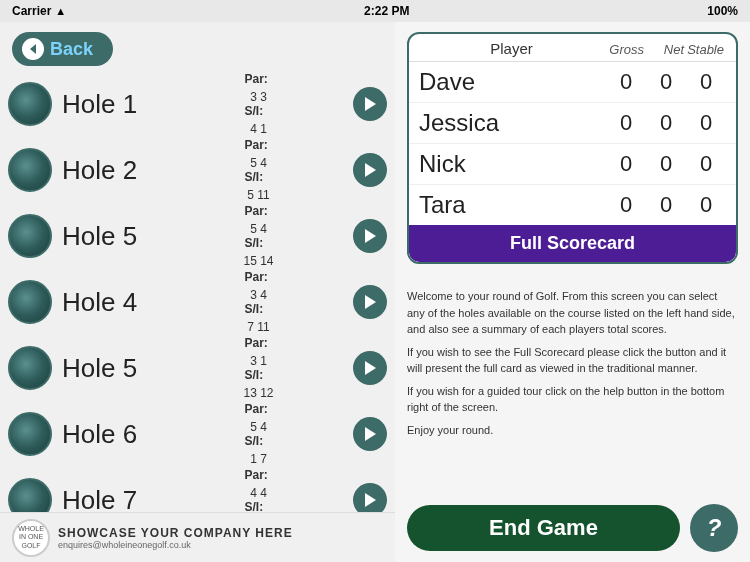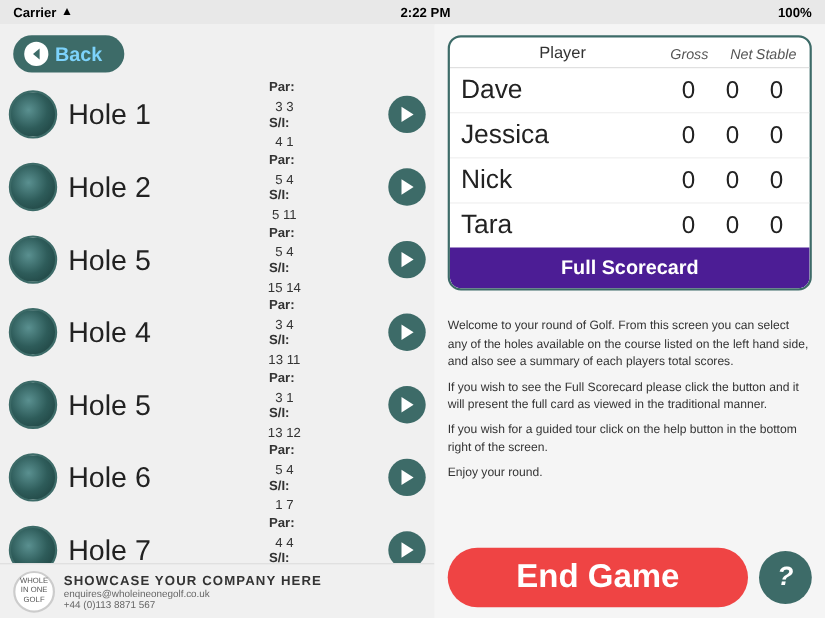--- a/index.html
+++ b/index.html
@@ -263,25 +263,25 @@
     .description p { margin-bottom: 6px; }
 
     
     .bottom-buttons {
       display: flex;
       justify-content: space-between;
       align-items: center;
       margin-top: 8px;
     }
     .end-game-btn {
-      background: #ef4444;
+      background: #14532d;
       color: white;
       border-radius: 28px;
       padding: 10px 36px;
-      font-size: 30px;
+      font-size: 22px;
       font-weight: 600;
       cursor: pointer;
       flex: 1;
       text-align: center;
       margin-right: 10px;
     }
     .help-btn {
       width: 48px;
       height: 48px;
       border-radius: 50%;
@@ -388,21 +388,21 @@
         <div class="hole-row">
     <div class="hole-icon"></div>
     <div class="hole-name">Hole 4</div>
     <div class="hole-stats">
       <div class="hole-stat-row">
         <span class="stat-label">Par:</span>
         <span class="stat-values">3  4</span>
       </div>
       <div class="hole-stat-row">
         <span class="stat-label">S/I:</span>
-        <span class="stat-values">13  11</span>
+        <span class="stat-values">7  11</span>
       </div>
     </div>
     <div class="play-btn">
       <svg width="14" height="16" viewBox="0 0 14 16">
         <polygon points="2,1 13,8 2,15" fill="white"></polygon>
       </svg>
     </div>
   </div>
         <div class="hole-row">
     <div class="hole-icon"></div>
@@ -463,21 +463,20 @@
   </div>
       </div>
 
     <div class="sponsor-area">
       <div class="sponsor-logo">WHOLE
 IN ONE
 GOLF</div>
       <div class="sponsor-text">
         <div class="sponsor-name">SHOWCASE YOUR COMPANY HERE</div>
         <div class="sponsor-email">enquires@wholeineonegolf.co.uk</div>
-        <div class="sponsor-phone">+44 (0)113 8871 567</div>
       </div>
     </div>
   </div>
 
   <div class="right-panel">
 
     <div class="scoreboard">
       <div class="scoreboard-header">
         <div class="player-col-header">Player</div>
         <div class="score-col-headers">

